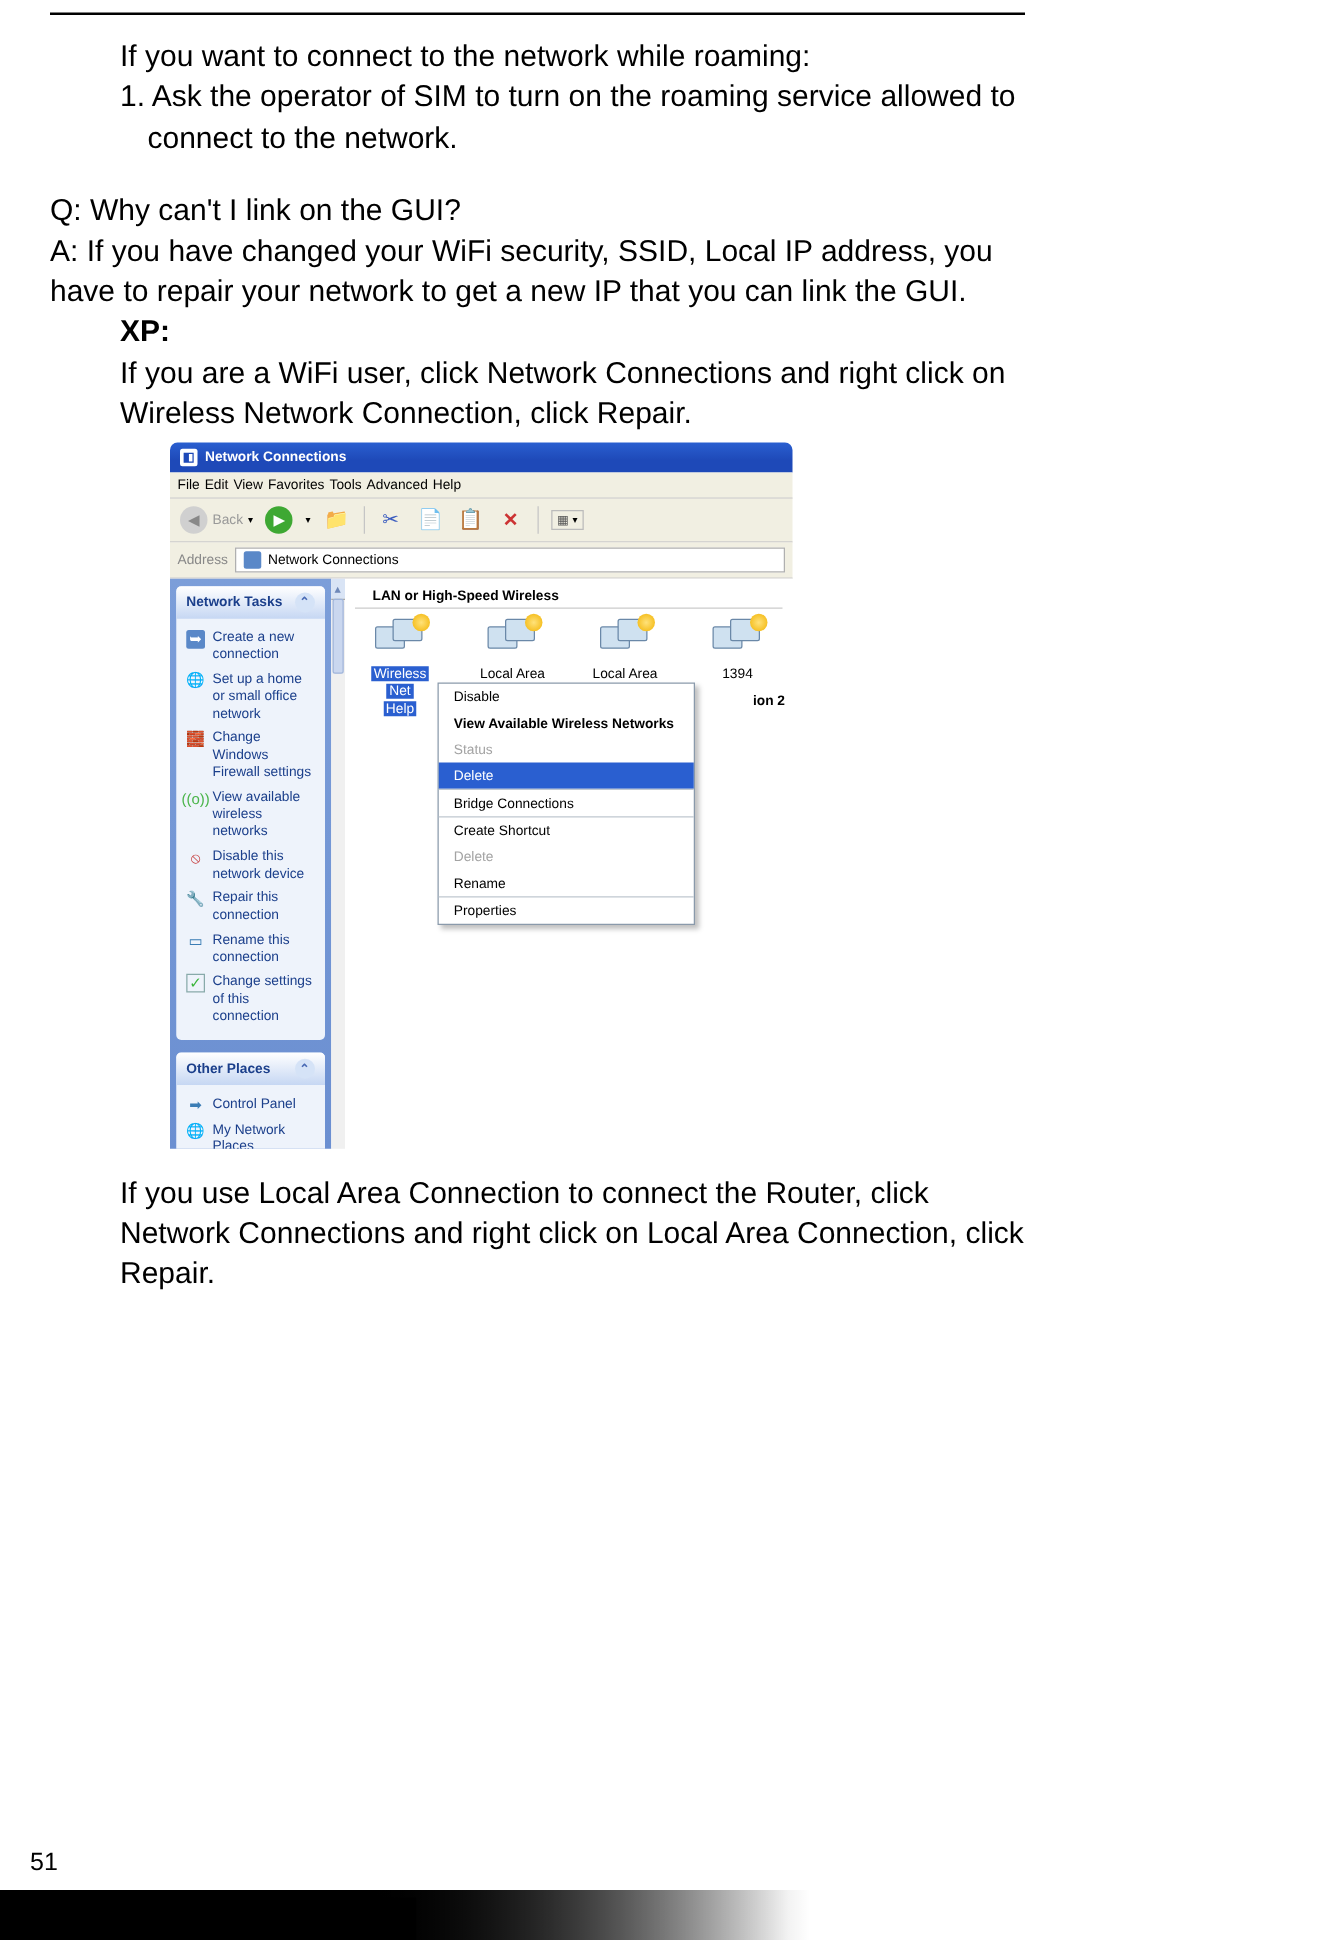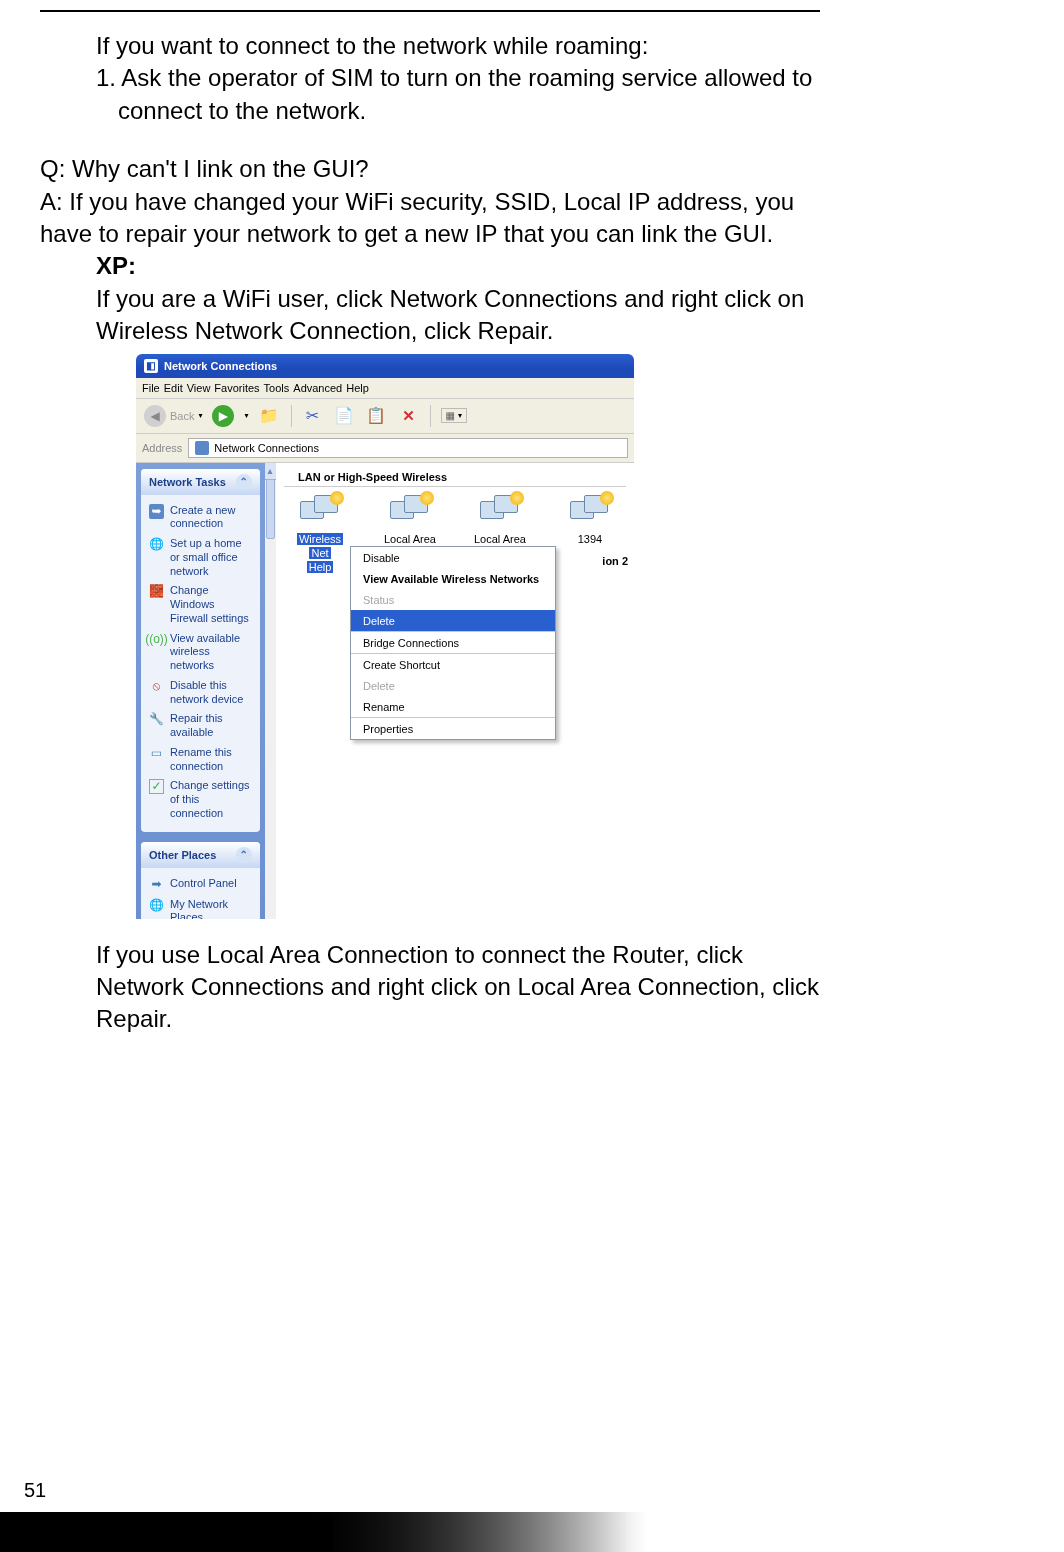--- a/index.html
+++ b/index.html
@@ -350,21 +350,21 @@
             <div class="side-item">
                 <span class="si-icon sic-wifi">((o))</span>
                 <span>View available wireless networks</span>
               </div>
             <div class="side-item">
                 <span class="si-icon sic-off">⦸</span>
                 <span>Disable this network device</span>
               </div>
             <div class="side-item">
                 <span class="si-icon sic-wrench">🔧</span>
-                <span>Repair this available</span>
+                <span>Repair this connection</span>
               </div>
             <div class="side-item">
                 <span class="si-icon sic-rename">▭</span>
                 <span>Rename this connection</span>
               </div>
             <div class="side-item">
                 <span class="si-icon sic-check">✓</span>
                 <span>Change settings of this connection</span>
               </div>
           </div>

